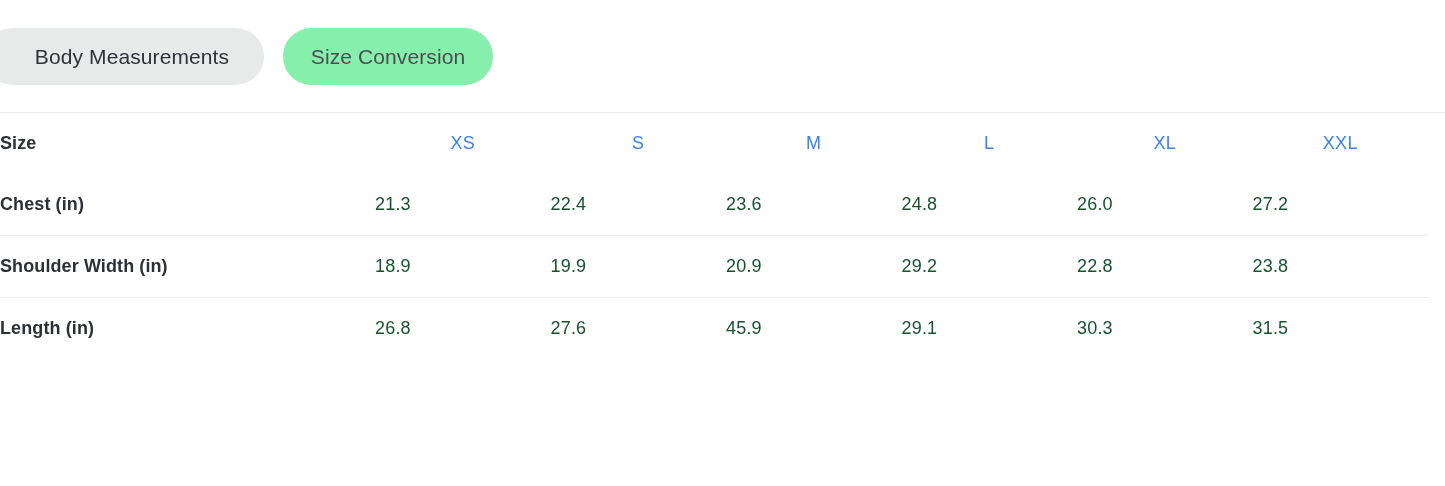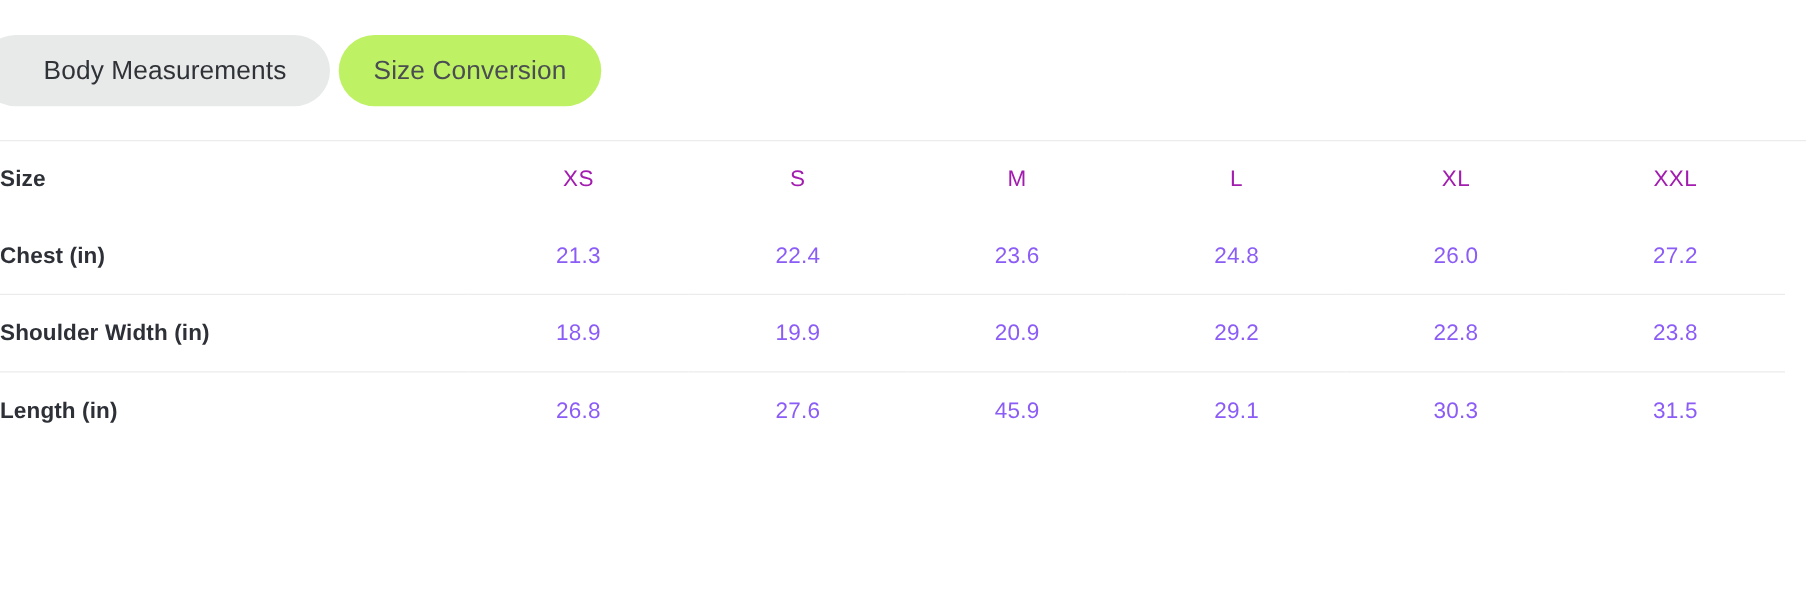--- a/index.html
+++ b/index.html
@@ -43,23 +43,23 @@
     white-space: nowrap;
   }
   .tab-0 {
     left: -16px;
     width: 280px;
     padding-left: 16px;
     background: #e8e9e9;
     color: #2f3236;
   }
   .tab-1 {
-    left: 271px;
+    left: 283px;
     width: 210px;
-    background: #bef264;
+    background: #86efac;
     color: #4a4d52;
   }
 
   
   .table-wrap {
     position: absolute;
     left: 0;
     top: 113px;
     width: 1445px;
   }
@@ -92,28 +92,28 @@
     font-size: 18px;
     font-weight: bold;
     color: #2d3036;
     letter-spacing: 0.1px;
     white-space: nowrap;
   }
   th.size-cell {
     text-align: center;
     font-size: 18px;
     font-weight: normal;
-    color: #a21caf;
+    color: #3b82f6;
     letter-spacing: 0.3px;
   }
   td.value-cell {
-    text-align: center;
+    text-align: left;
     font-size: 18px;
     font-weight: normal;
-    color: #8b5cf6;
+    color: #14532d;
     letter-spacing: 0.2px;
   }
 </style>
 </head>
 <body>
 
 <div class="tabs-bar">
   <div class="tab tab-0">
     <span>Body Measurements</span>
   </div>

